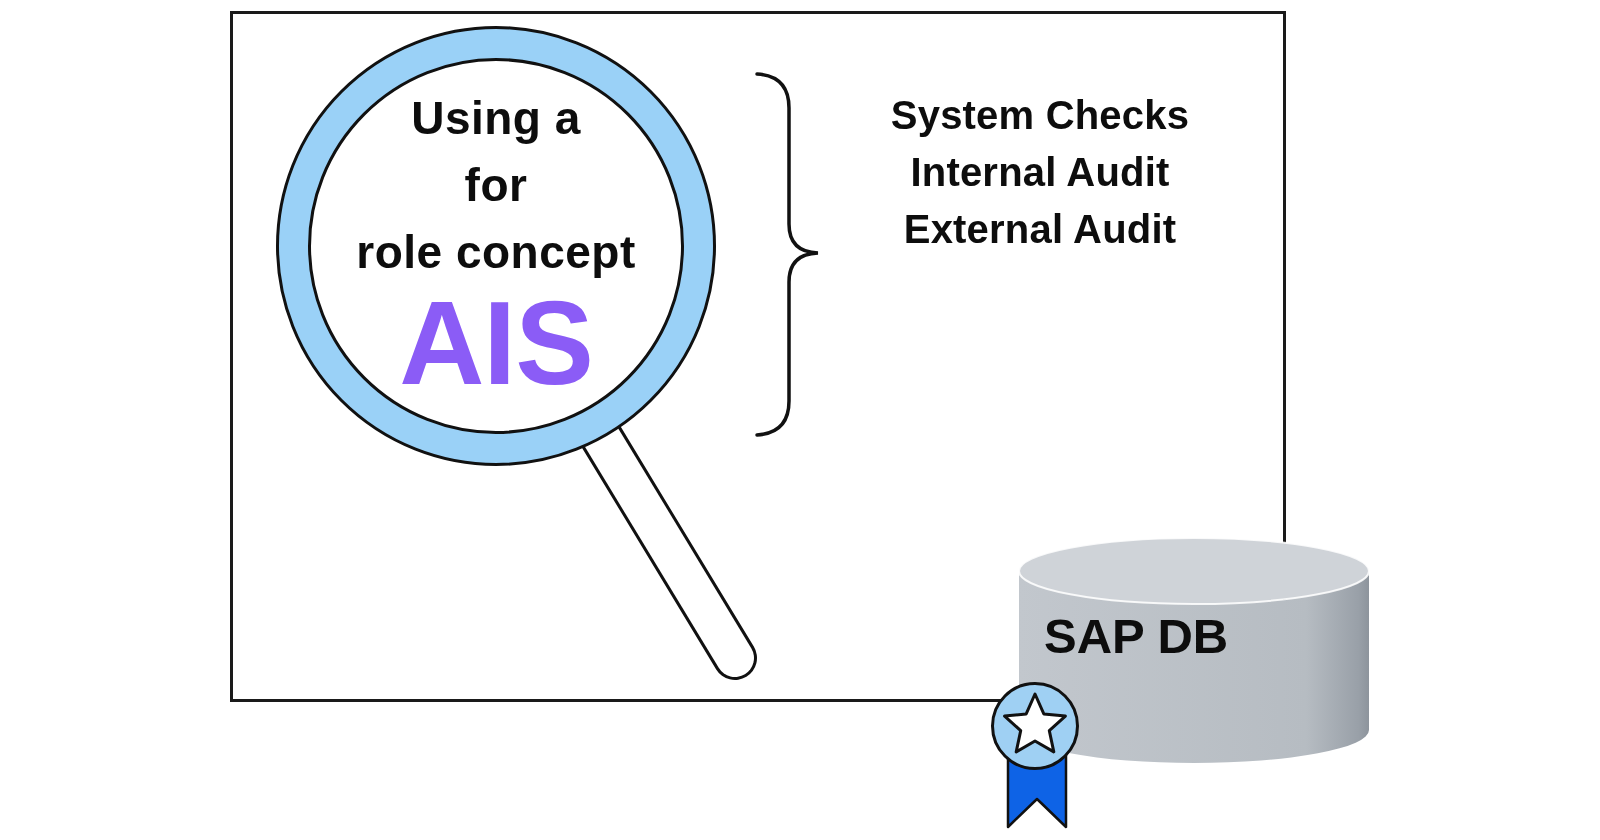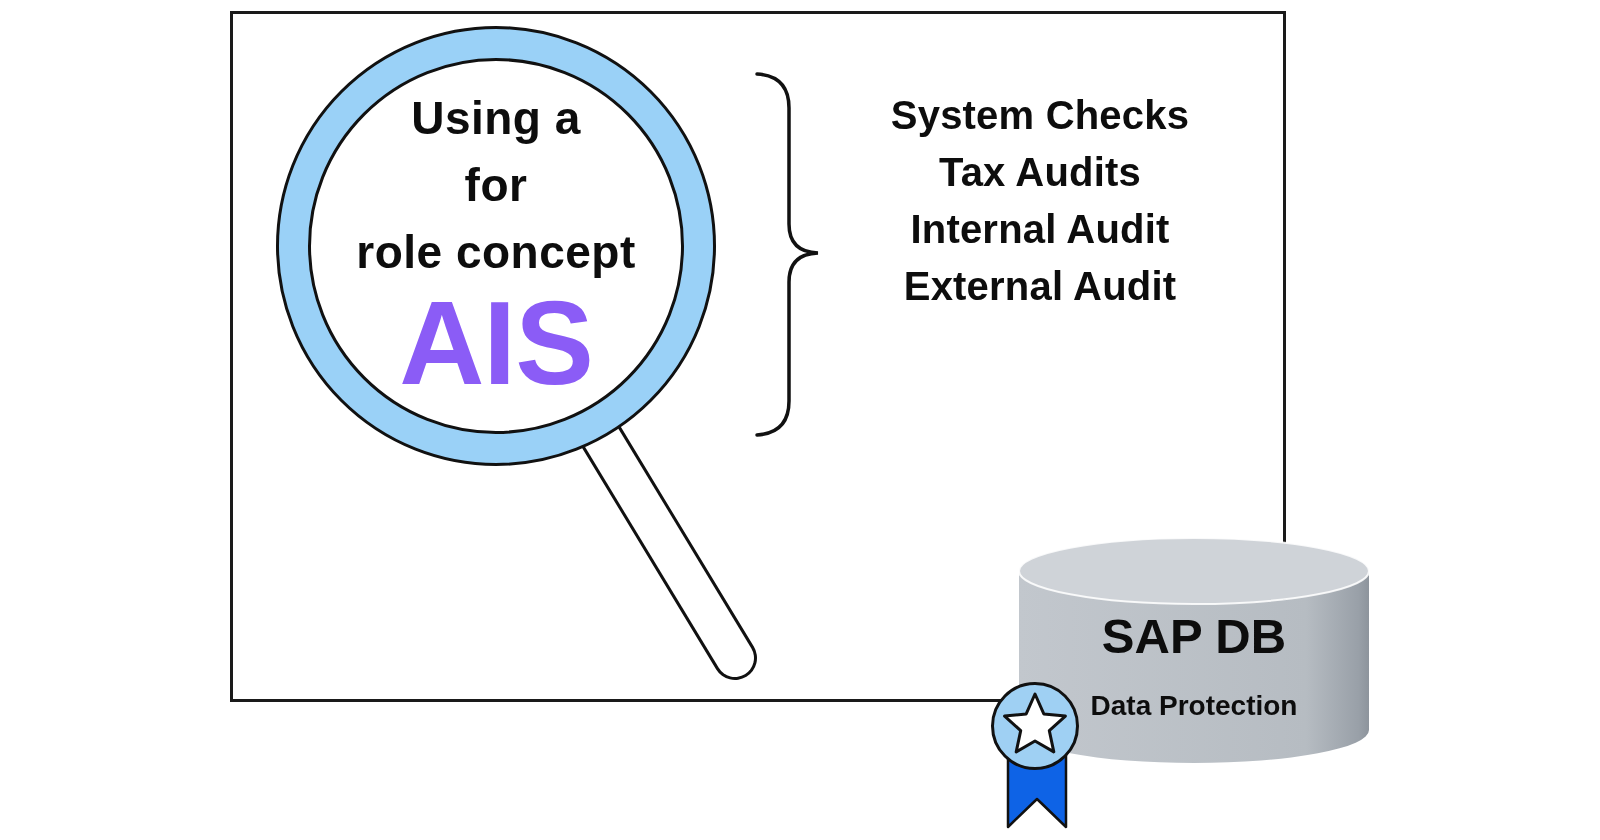--- a/index.html
+++ b/index.html
@@ -19,21 +19,21 @@
   }
   .mag-ais{
     font-size:118px;line-height:114px;letter-spacing:-1px;
     color:#8b5cf6;font-weight:bold;
   }
   .audit-list{
     left:830px;top:87px;width:420px;
     font-weight:bold;font-size:40px;line-height:57px;letter-spacing:.2px;text-align:center;
   }
   .db-name{
-    left:1044px;top:612px;width:300px;text-align:center;
+    left:1044px;top:612px;width:300px;
     font-weight:bold;font-size:49px;line-height:49px;
   }
   .db-sub{
     left:1044px;top:692px;width:300px;text-align:center;
     font-weight:bold;font-size:28px;line-height:28px;
   }
 </style>
 </head>
 <body>
 
@@ -75,21 +75,19 @@
 
   <div class="txt mag-text">
     <div>Using a</div>
     <div>for</div>
     <div>role concept</div>
     <div class="mag-ais">AIS</div>
   </div>
 
   <div class="txt audit-list">
     <div>System Checks</div>
-    <div>Tax Audits</div>
     <div>Internal Audit</div>
     <div>External Audit</div>
   </div>
 
   <div class="txt db-name">SAP DB</div>
-  <div class="txt db-sub">Data Protection</div>
 
 </div>
 
 </body></html>

